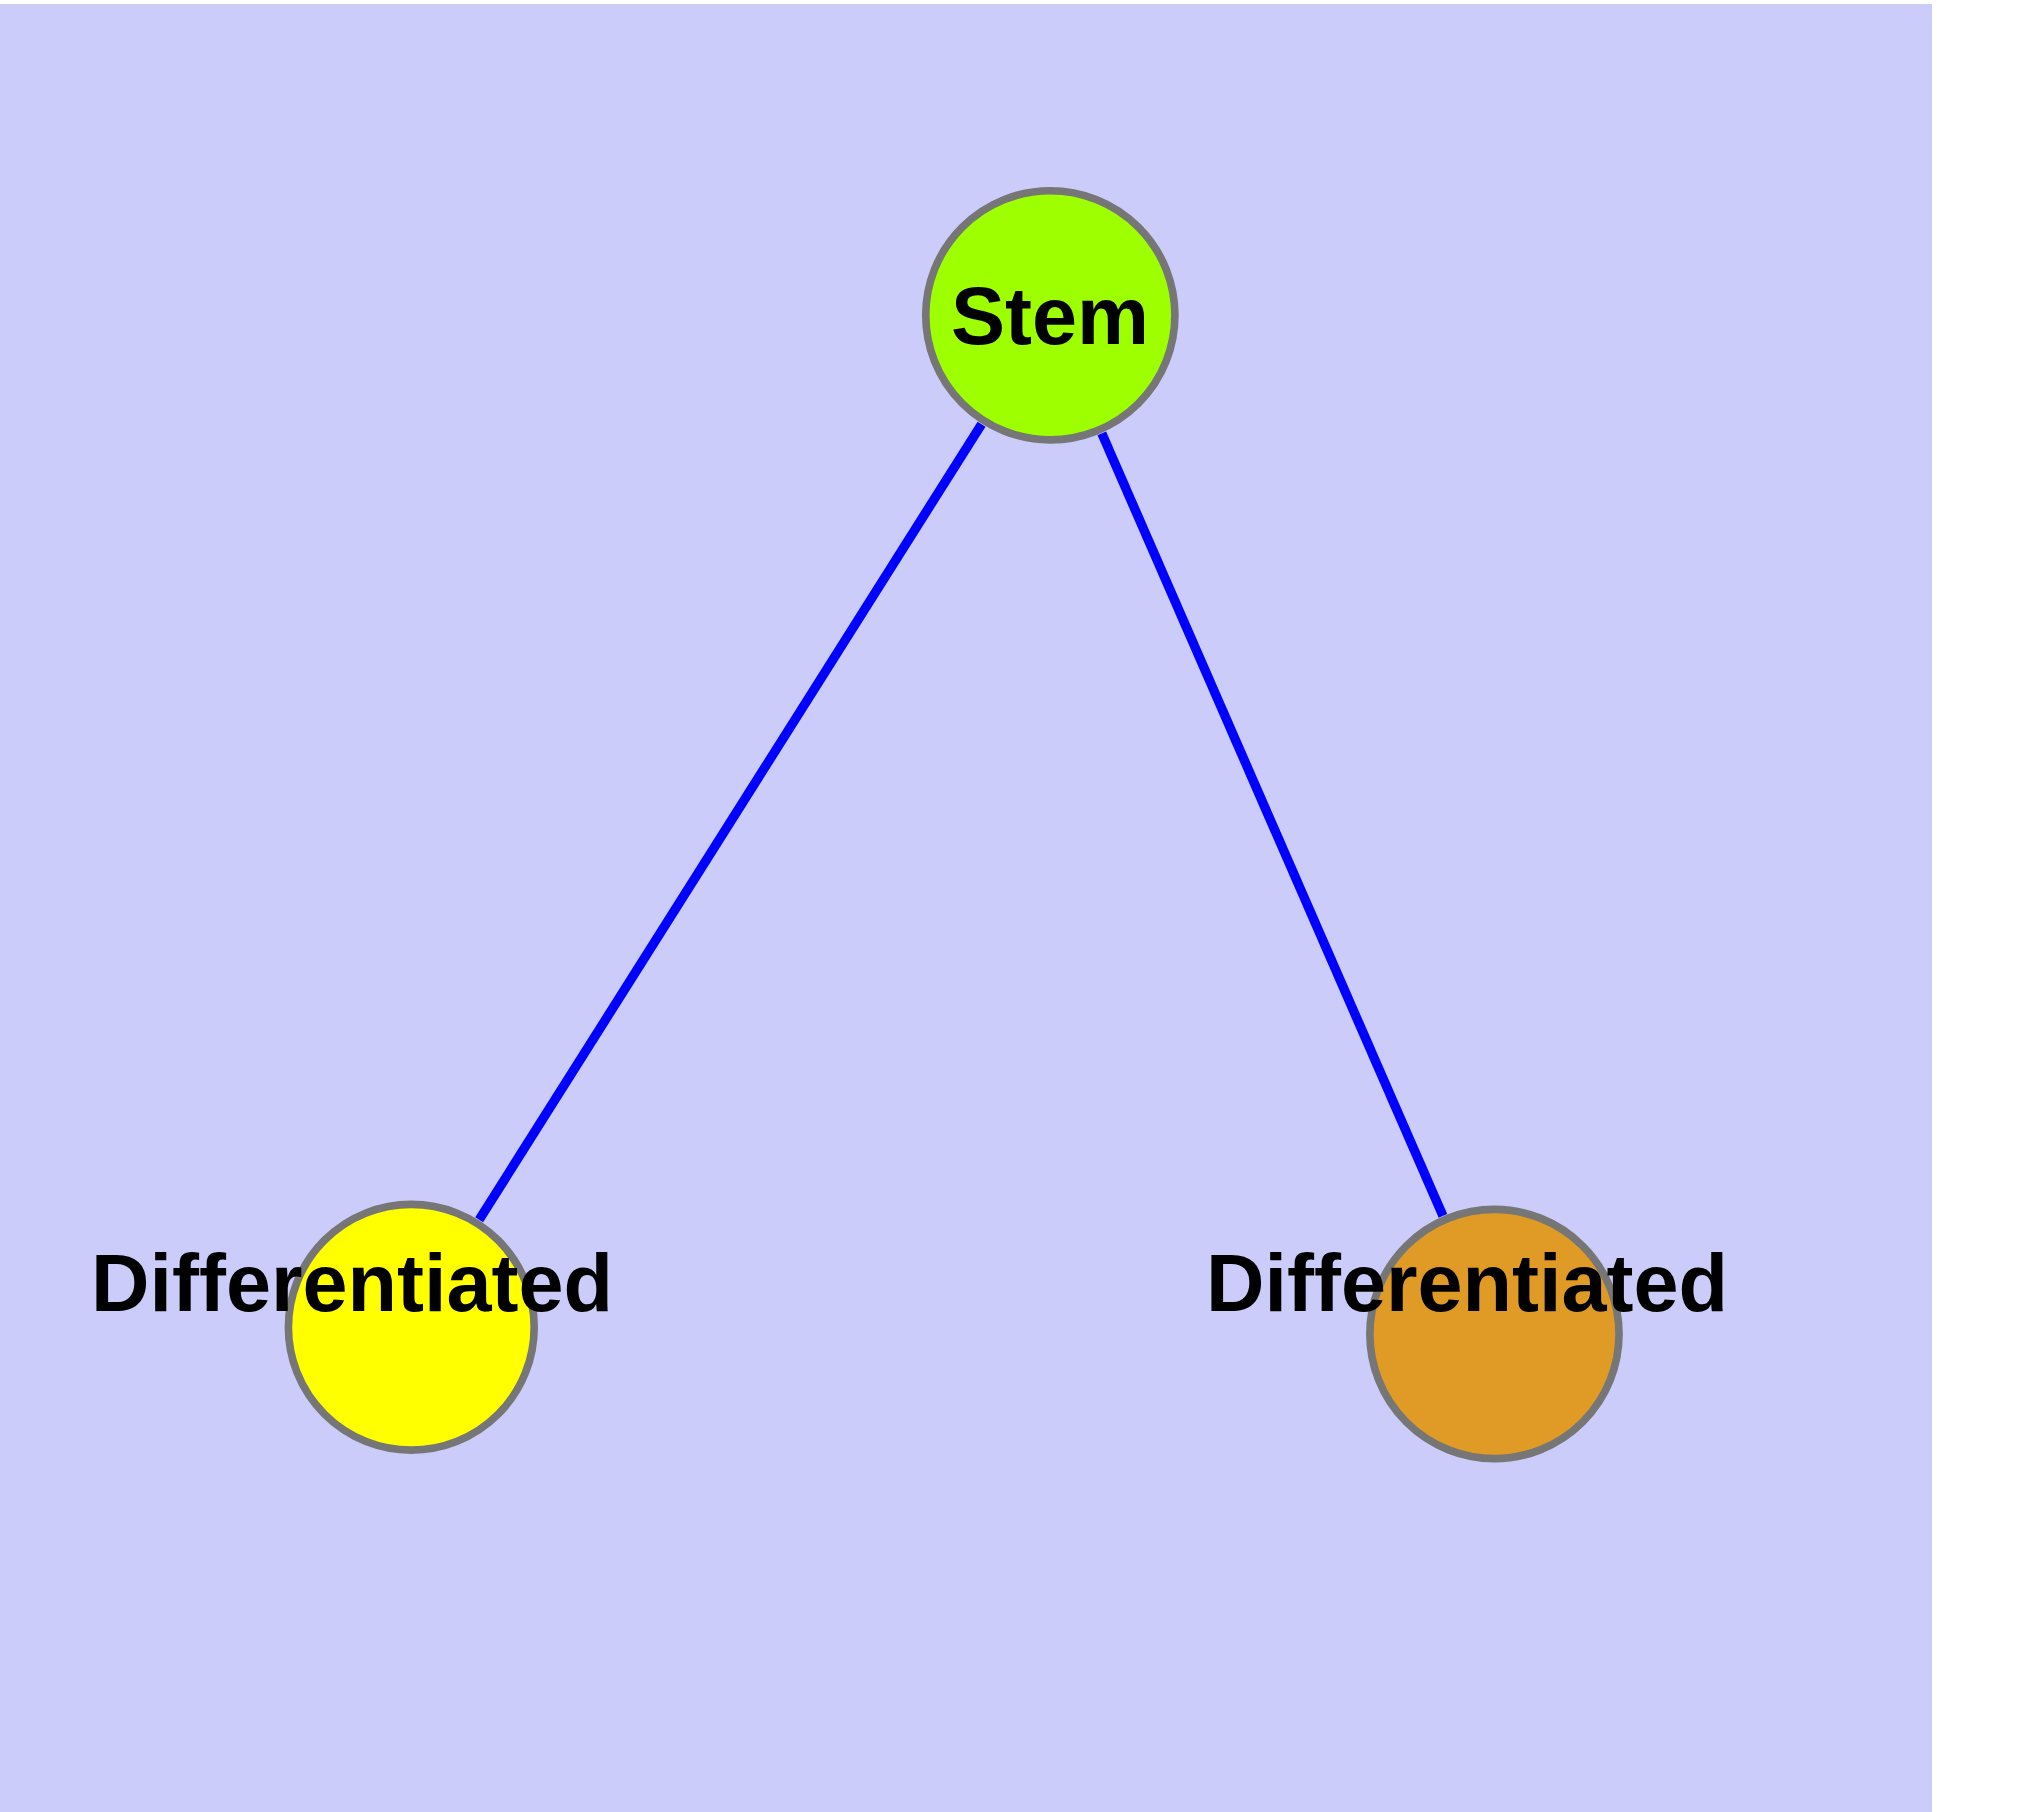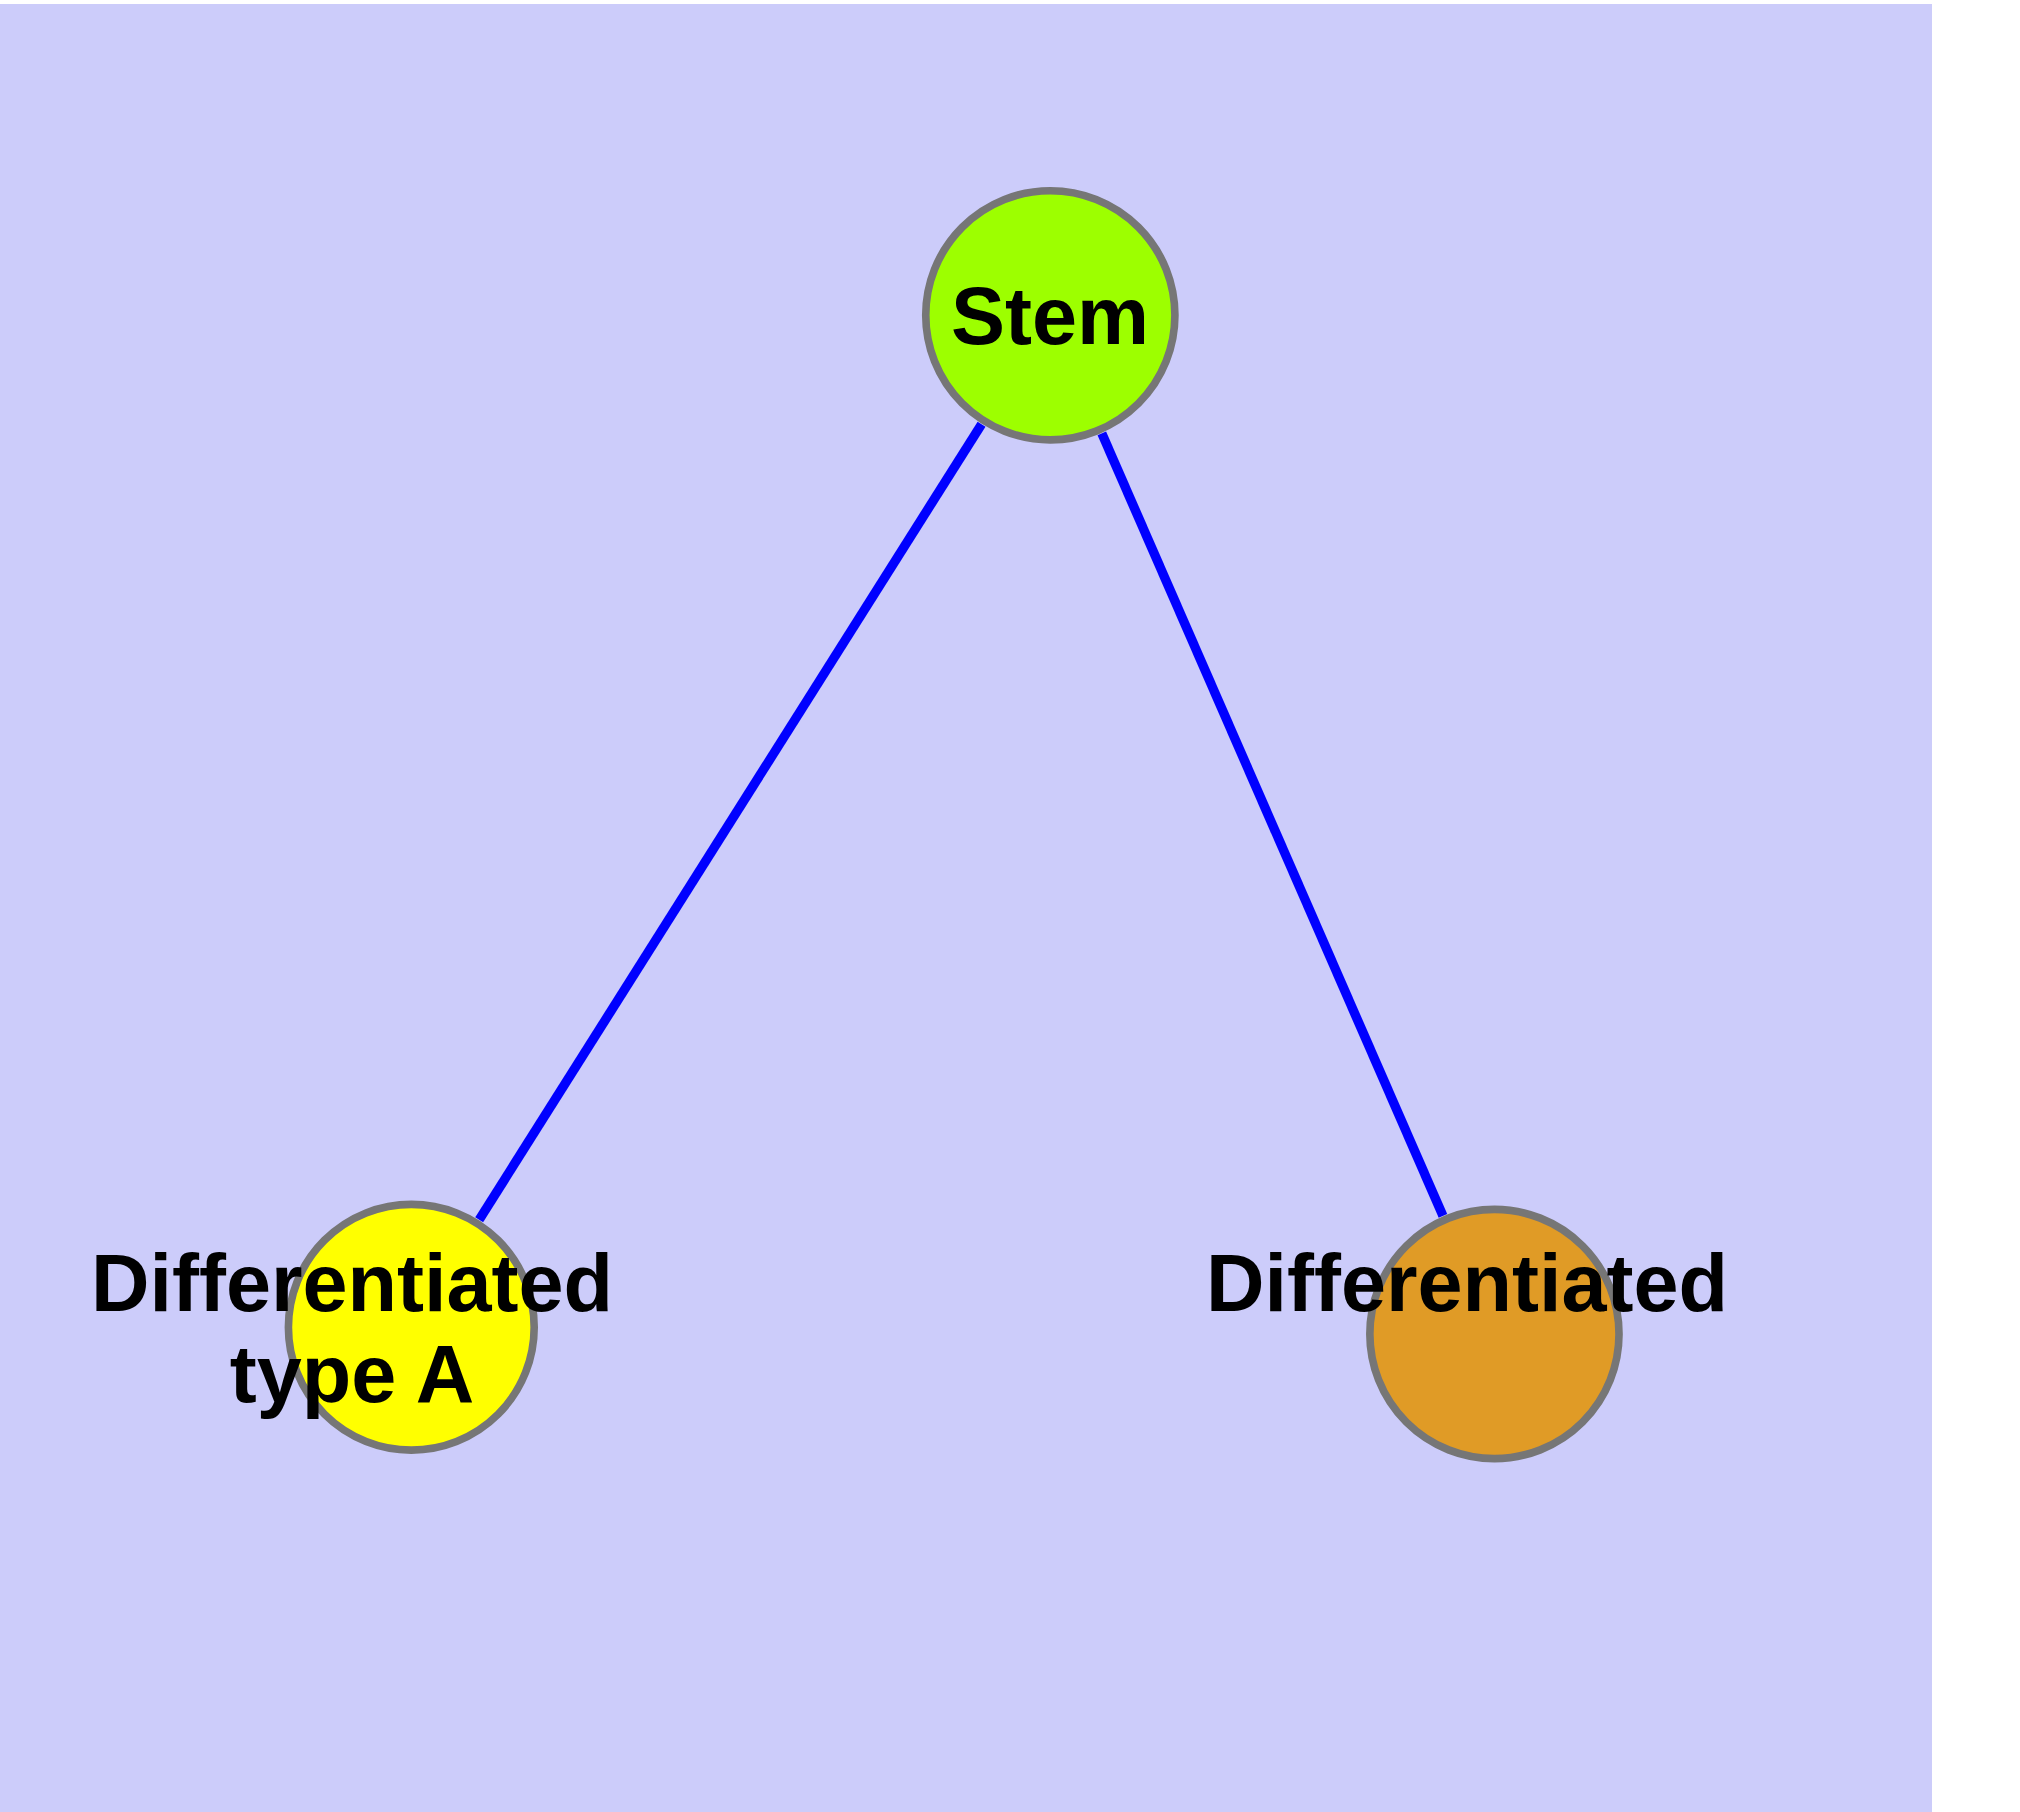--- a/index.html
+++ b/index.html
@@ -87,21 +87,20 @@
       <circle cx="1763" cy="1574" r="147" fill="#e09b26" stroke="#767676" stroke-width="9"></circle>
     </g>
   </svg>
 
   <div class="node-label" id="label-stem">
     <span class="label-line">Stem</span>
   </div>
 
   <div class="node-label" id="label-diff-a">
     <span class="label-line">Differentiated</span>
-    <span class="label-line">type A</span>
   </div>
 
   <div class="node-label" id="label-diff-b">
     <span class="label-line">Differentiated</span>
   </div>
 
 </div>
 
 
 </body></html>

